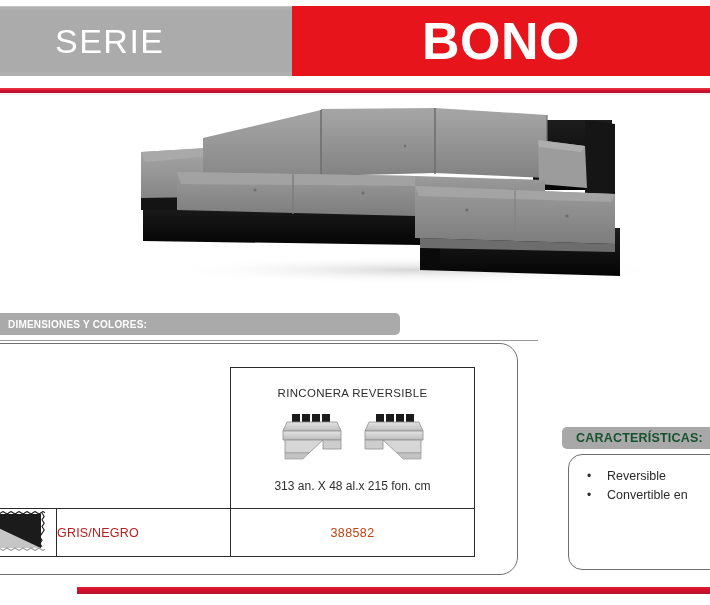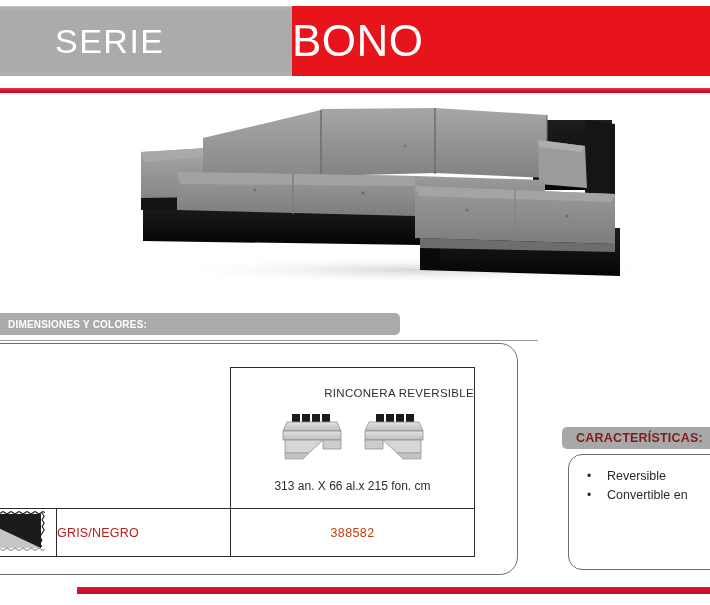--- a/index.html
+++ b/index.html
@@ -29,22 +29,22 @@
     position:absolute;left:55px;top:50%;transform:translateY(-50%);
     color:#ffffff;font-size:34px;letter-spacing:1.5px;
     font-weight:400;line-height:1;white-space:nowrap;
   }
   .bono-block{
     position:absolute;left:292px;top:0;width:418px;height:70px;
     background:#e8141c;
   }
   .bono-label{
     position:absolute;left:0;right:0;top:50%;transform:translateY(-50%);
-    text-align:left;color:#ffffff;font-size:44px;
-    font-weight:400;line-height:1;letter-spacing:0.5px;
+    text-align:center;color:#ffffff;font-size:52px;
+    font-weight:700;line-height:1;letter-spacing:0.5px;
   }
   .header-rule{
     position:absolute;left:0;top:88px;width:710px;height:5px;
     background:linear-gradient(180deg,#ef3b43 0%, #cf0f2c 55%, #b81030 100%);
   }
   .header-rule-shadow{
     position:absolute;left:0;top:93px;width:710px;height:2px;
     background:#f3f3f3;
   }
 
@@ -86,21 +86,21 @@
     background:#fff;
   }
   .col-swatch{width:104px;}
   .col-name{width:174px;}
   .col-model{width:244px;}
 
   .cell-blank{border:none !important;background:transparent !important;}
   .cell-modelhead{height:140px;text-align:center;padding:8px 4px;}
   .model-title{
     font-size:11.5px;color:#2e2e2e;letter-spacing:0.3px;
-    margin:4px 0 0 0;white-space:nowrap;text-align:right;
+    margin:4px 0 0 0;white-space:nowrap;
   }
   .model-icons{margin:10px 0 0 0;display:block;text-align:center;}
   .model-dims{
     font-size:12px;color:#2e2e2e;margin-top:12px;white-space:nowrap;
   }
   .cell-row{height:48px;}
   .swatch-cell{text-align:center;padding:4px 0;}
   .name-cell{
     padding-right:9px;
     font-size:12.5px;font-weight:normal;color:#b91c1c;letter-spacing:0.2px;
@@ -109,21 +109,21 @@
     text-align:center;font-size:12.5px;color:#c2410c;letter-spacing:0.4px;
   }
 
   
   .carac-bar{
     position:absolute;left:562px;top:427px;width:190px;height:22px;
     background:#a8a8a8;border-radius:5px;
   }
   .carac-bar-label{
     position:absolute;left:14px;top:50%;transform:translateY(-50%);
-    color:#7f1d1d;font-size:12.5px;font-weight:bold;letter-spacing:0.2px;
+    color:#14532d;font-size:12.5px;font-weight:bold;letter-spacing:0.2px;
     white-space:nowrap;
   }
   .carac-card{
     position:absolute;left:568px;top:454px;width:190px;height:116px;
     border:1.4px solid #6f6f72;border-radius:14px;background:#fff;
     box-sizing:border-box;padding:12px 10px 0 10px;
   }
   .carac-list{list-style:none;margin:0;padding:0;}
   .carac-list li{
     position:relative;padding-left:28px;
@@ -269,21 +269,21 @@
                 <rect x="43" y="5" width="8" height="8" fill="#1b1b1b"></rect>
                 <path d="M8 13 L58 13 L62 22 L4 22 Z" fill="url(#ic)" stroke="#8f8f8f" stroke-width="0.8"></path>
                 <path d="M4 22 L62 22 L62 31 L4 31 Z" fill="url(#ic)" stroke="#8f8f8f" stroke-width="0.8"></path>
                 <path d="M6 31 L44 31 L30 44 L6 44 Z" fill="#d6d6d6" stroke="#8f8f8f" stroke-width="0.8"></path>
                 <path d="M6 44 L30 44 L24 50 L6 50 Z" fill="#c3c3c3" stroke="#9a9a9a" stroke-width="0.7"></path>
                 <path d="M44 31 L62 31 L62 40 L44 40 Z" fill="#cdcdcd" stroke="#8f8f8f" stroke-width="0.8"></path>
               </g>
             </svg>
           </div>
 
-          <div class="model-dims">313 an. X 66 al.x 215 fon. cm</div>
+          <div class="model-dims">313 an. X 48 al.x 215 fon. cm</div>
         </td>
       </tr>
       <tr class="cell-row">
         <td class="swatch-cell">
           <svg width="80" height="40" viewBox="0 0 80 40">
             <defs>
               <clipPath id="swClip">
                 <path d="M4 3 H76 V37 H4 Z"></path>
               </clipPath>
             </defs>

